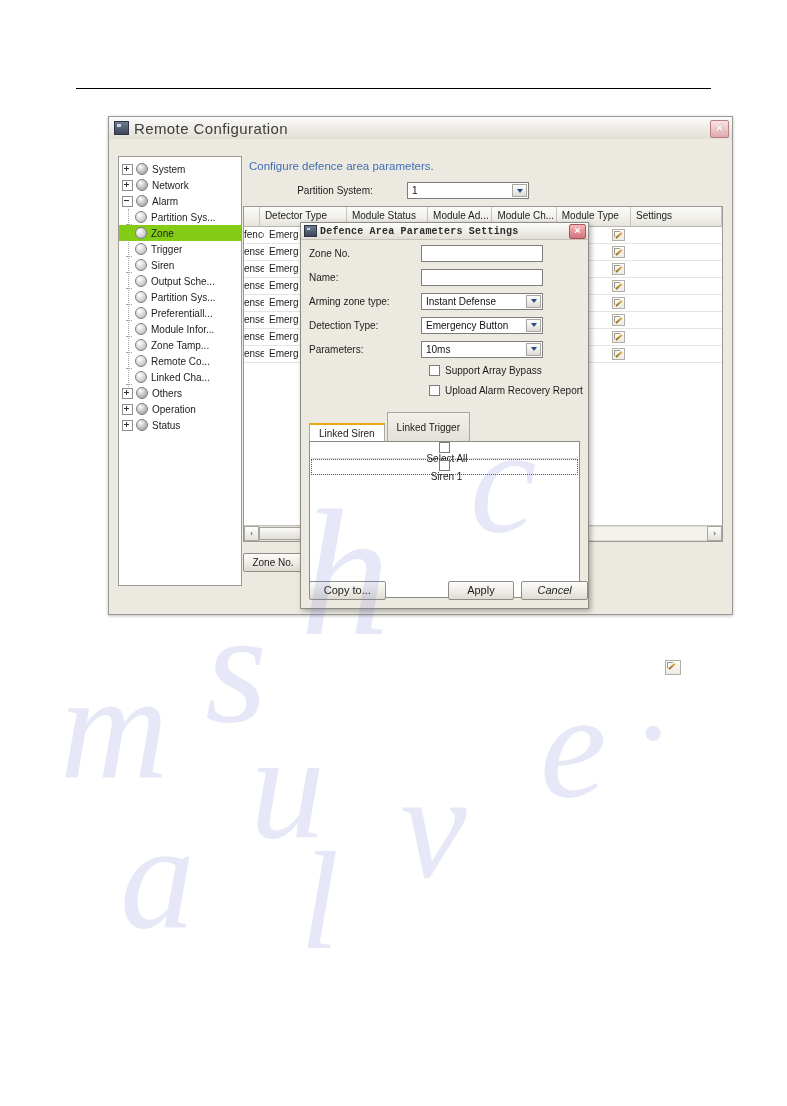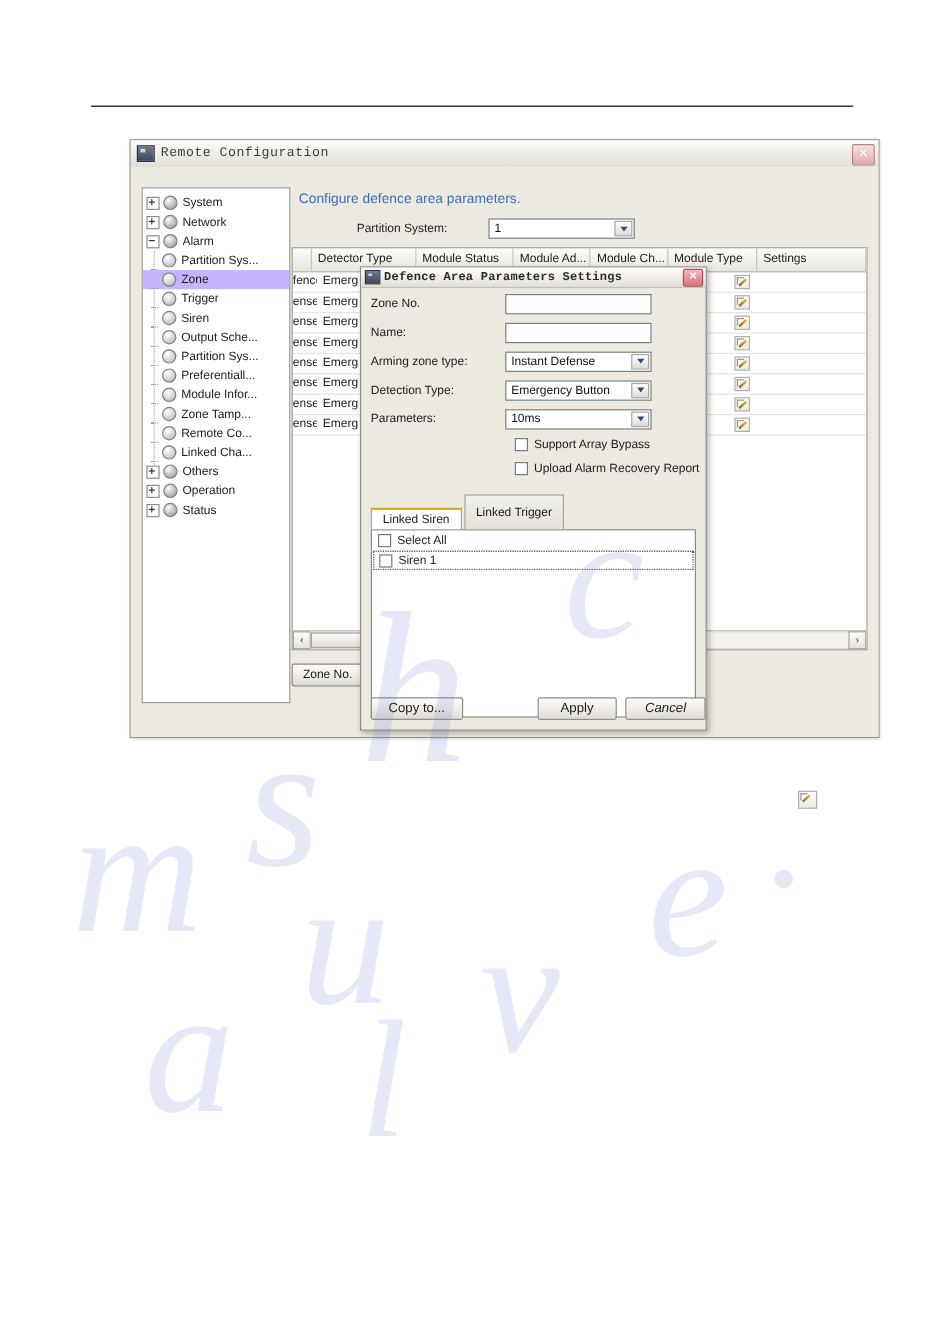--- a/index.html
+++ b/index.html
@@ -72,22 +72,22 @@
     flex: none;
   }
   .title-icon::after {
     content: "";
     position: absolute;
     left: 2px; top: 2px;
     width: 4px; height: 3px;
     background: #cfd6e2;
   }
   .app-title-text {
-    font-family: Liberation Mono, monospace;
-    font-size: 11px;
+    font-family: Liberation Sans, sans-serif;
+    font-size: 15px;
     color: #3d3d3d;
     letter-spacing: 0.4px;
   }
   .win-close {
     position: absolute;
     right: 3px;
     top: 3px;
     width: 17px; height: 16px;
     background: linear-gradient(to bottom, #fae3e4 0%, #eec3c6 55%, #e0a8ae 100%);
     border: 1px solid #b58086;
@@ -128,21 +128,21 @@
     height: 16px;
     display: flex;
     align-items: center;
     font-size: 10px;
     color: #1b1b1b;
     padding-left: 3px;
     position: relative;
     white-space: nowrap;
   }
   .tree-row.selected {
-    background: #c4b5fd;
+    background: #84cc16;
   }
   .expander {
     width: 9px; height: 9px;
     border: 1px solid #8d8d8d;
     background: #ffffff;
     margin-right: 3px;
     position: relative;
     flex: none;
   }
   .expander::before {
@@ -549,20 +549,21 @@
     box-sizing: border-box;
     padding: 0;
   }
   .list-row {
     display: flex;
     align-items: center;
     height: 16px;
     padding-left: 5px;
     font-size: 10px;
     color: #1b1b1b;
+    flex-direction: column;
   }
   .list-row.focused {
     border: 1px dotted #555;
     margin: 0 1px;
     padding-left: 4px;
     box-sizing: border-box;
     width: calc(100% - 2px);
   }
   .list-sep {
     height: 1px;

